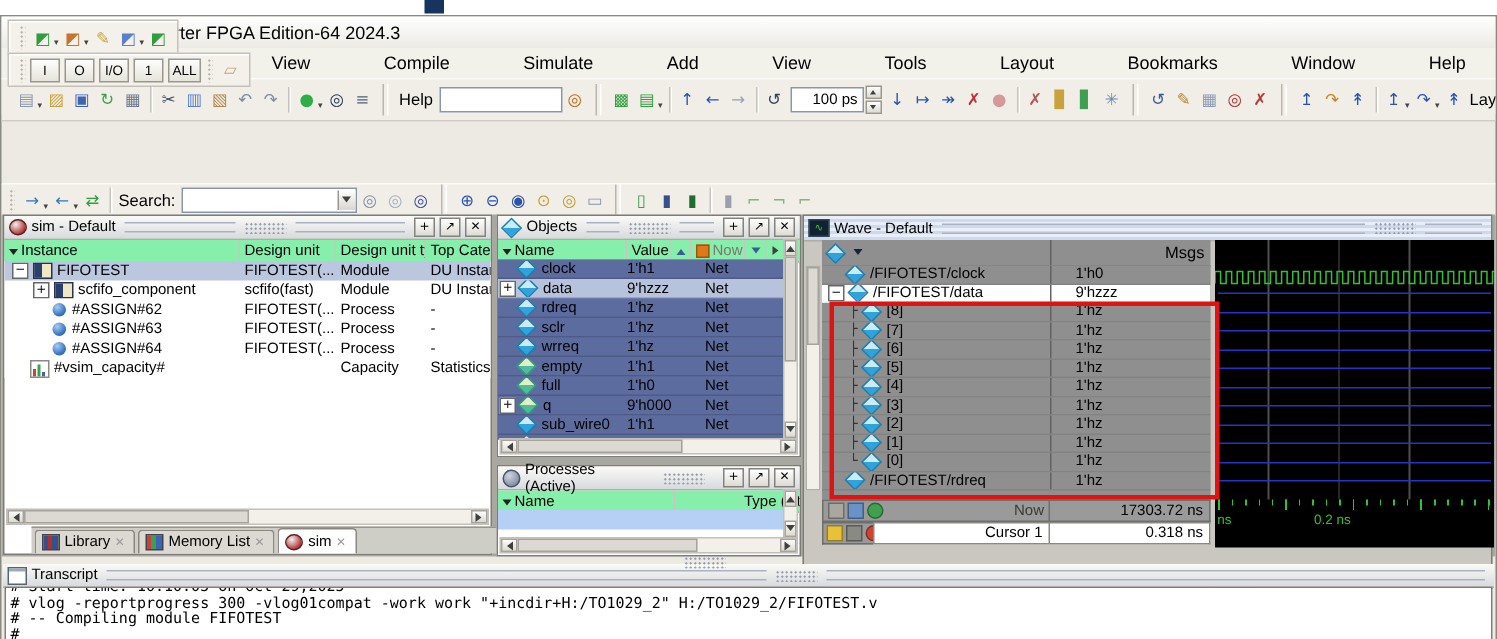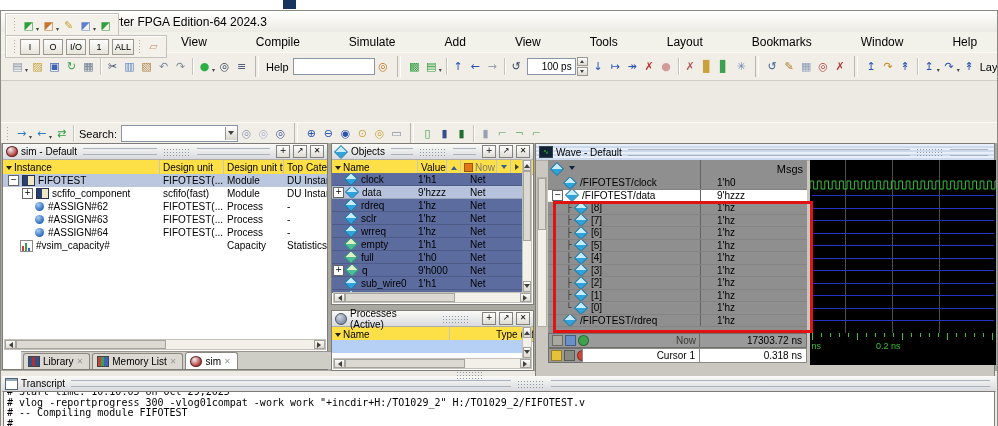--- a/index.html
+++ b/index.html
@@ -50,21 +50,21 @@
   .panel{position:absolute;background:#fff;border:1px solid #7e7c76;box-sizing:border-box;}
   .phdr{height:15px;display:flex;align-items:center;gap:3px;padding:0 3px;
         background:linear-gradient(#fafaf7,#d9dade);border-bottom:1px solid #aeaca6;font-size:10px;}
   .phdr.blue{background:repeating-linear-gradient(0deg,#cdd9ec 0 2px,#e9eff9 2px 4px);}
   .stretch{flex:1;height:5px;border-top:1px solid #aab2c0;border-bottom:1px solid #aab2c0;margin:0 3px;}
   .stretch.short{flex:none;width:38px;}
   .grip{width:28px;height:8px;flex:none;
         background-image:radial-gradient(circle,#8e96a6 38%,transparent 40%);background-size:3px 3px;}
   .phbtn{width:12px;height:11px;flex:none;border:1px solid #84827c;background:linear-gradient(#fff,#dddbd3);
          font-size:8px;line-height:9px;text-align:center;font-family:"DejaVu Sans",sans-serif;}
-  .colhdr{display:flex;height:14px;background:#fde047;border-bottom:1px solid #b3b1a9;font-size:10px;overflow:hidden;}
+  .colhdr{display:flex;height:14px;background:#86efac;border-bottom:1px solid #b3b1a9;font-size:10px;overflow:hidden;}
   .colhdr .cell{border-right:1px solid #c8c6be;padding:0 3px;display:flex;align-items:center;gap:2px;
                 overflow:hidden;white-space:nowrap;box-sizing:border-box;flex:none;}
   .ftri{width:0;height:0;border:3px solid transparent;border-top:4px solid #222;margin-top:4px;flex:none;}
   .rows{position:absolute;overflow:hidden;font-size:10px;}
   
   .hscroll,.vscroll{position:absolute;background:#f2f0e9;border:1px solid #c3c1b9;box-sizing:border-box;display:flex;}
   .vscroll{flex-direction:column;}
   .sbtn{background:linear-gradient(#fcfcfa,#dcdad2);border:1px solid #a5a39b;flex:none;
         display:flex;align-items:center;justify-content:center;box-sizing:border-box;}
   .hscroll .sbtn{width:11px;height:100%;}

